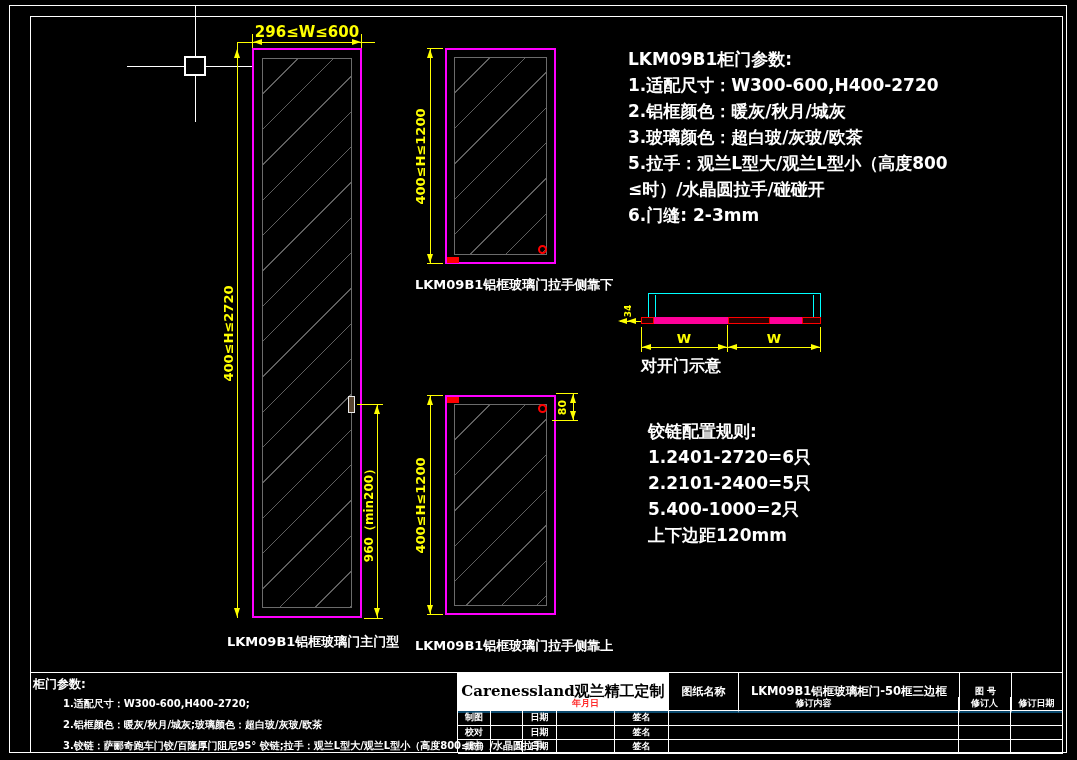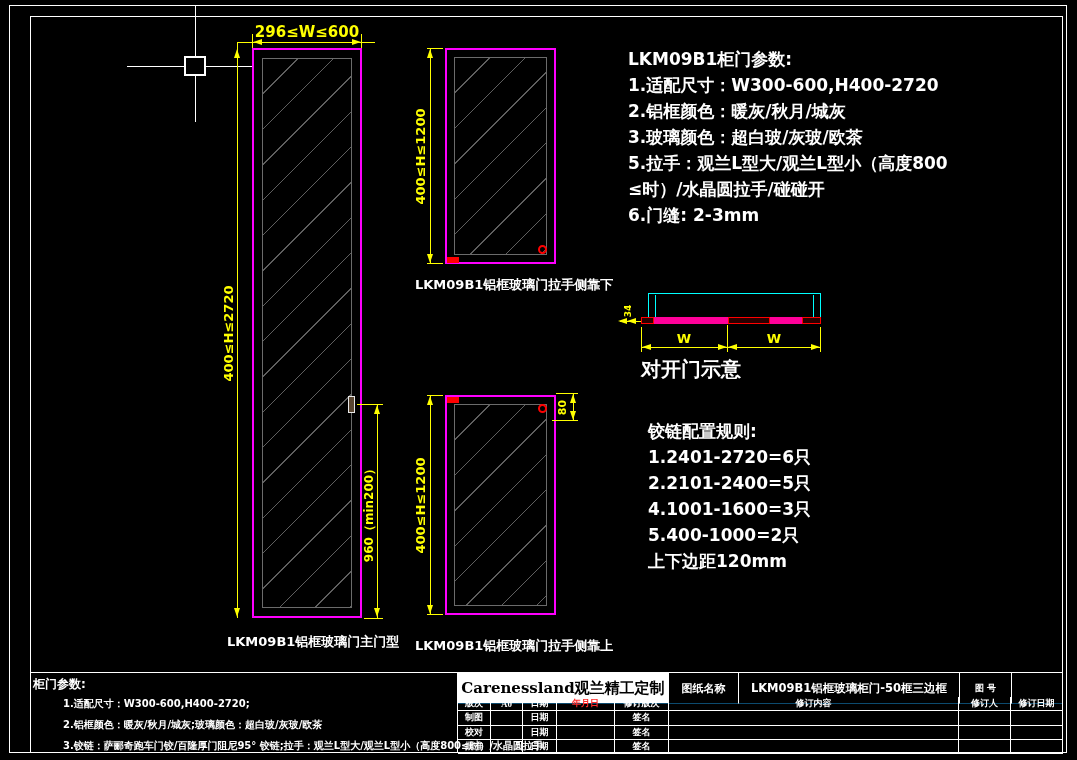--- a/index.html
+++ b/index.html
@@ -26,22 +26,22 @@
   .ar-d{border-width:9px 3px 0 3px;border-top-color:#ffff00;}
   .redmark{position:absolute;background:#ff0000;}
   .redcircle{position:absolute;width:9px;height:9px;border:2px solid #ff0000;border-radius:50%;box-sizing:border-box;}
   
   #titleblock{position:absolute;left:457px;top:672px;width:606px;height:81px;border-top:1px solid #fff;border-left:1px solid #fff;box-sizing:border-box;}
   #footerparams{position:absolute;left:30px;top:672px;width:427px;height:81px;border-top:1px solid #fff;box-sizing:border-box;
                 color:#fff;font-weight:bold;}
   #footerparams .fp-title{position:absolute;left:3px;top:3px;font-size:12px;}
   #footerparams .fp-line{position:absolute;left:3px;font-size:10px;white-space:nowrap;margin-left:30px;}
   .tb-row1{position:absolute;left:0;top:0;height:24px;width:100%;}
-  .tb-cell{position:absolute;top:0;height:31px;display:flex;align-items:center;justify-content:center;
-           border-right:1px solid #fff;border-bottom:1px solid #0c4a6e;box-sizing:border-box;color:#fff;}
+  .tb-cell{position:absolute;top:0;height:40px;display:flex;align-items:center;justify-content:center;
+           border-right:1px solid #fff;border-bottom:3px solid #0c4a6e;box-sizing:border-box;color:#fff;}
   #tb-grid{position:absolute;left:0;top:24px;width:605px;height:57px;display:grid;
            grid-template-columns:33px 32px 34px 58px 54px 290px 52px 52px;grid-template-rows:1fr 1fr 1fr 1fr;}
   #tb-grid .gc{border-right:1px solid #fff;border-bottom:1px solid #fff;display:flex;align-items:center;justify-content:center;
            color:#fff;font-size:9px;font-weight:bold;overflow:hidden;white-space:nowrap;font-family:Liberation Serif, serif;}
   .red-text{color:#ff2a2a !important;text-align:right;}
   .logo-cell{background:#fff;color:#000 !important;font-family:"DejaVu Serif",serif;font-weight:bold;font-size:15px;letter-spacing:0;}
 </style>
 </head>
 <body>
 
@@ -128,37 +128,36 @@
   <div class="yvl" style="left:641px;top:327px;height:25px;"></div>
   <div class="yvl" style="left:727px;top:325px;height:27px;"></div>
   <div class="yvl" style="left:820px;top:327px;height:25px;"></div>
   <div class="yhl" style="left:641px;top:347px;width:180px;"></div>
   <div class="ar ar-l" style="left:642px;top:344px;"></div>
   <div class="ar ar-r" style="left:718px;top:344px;"></div>
   <div class="ar ar-l" style="left:728px;top:344px;"></div>
   <div class="ar ar-r" style="left:811px;top:344px;"></div>
   <div class="dimtext" style="left:674px;top:331px;width:20px;font-size:13px;">W</div>
   <div class="dimtext" style="left:764px;top:331px;width:20px;font-size:13px;">W</div>
-  <div class="dwglabel" style="left:641px;top:356px;width:110px;font-size:20px;text-align:left;">对开门示意</div>
+  <div class="dwglabel" style="left:641px;top:356px;width:110px;font-size:16px;text-align:left;">对开门示意</div>
 
   <div class="spec" style="left:628px;top:46px;">
     <div>LKM09B1柜门参数:</div>
     <div>1.适配尺寸：W300-600,H400-2720</div>
     <div>2.铝框颜色：暖灰/秋月/城灰</div>
     <div>3.玻璃颜色：超白玻/灰玻/欧茶</div>
     <div>5.拉手：观兰L型大/观兰L型小（高度800</div>
     <div>≤时）/水晶圆拉手/碰碰开</div>
     <div>6.门缝: 2-3mm</div>
   </div>
 
   <div class="spec" style="left:648px;top:418px;">
     <div>铰链配置规则:</div>
     <div>1.2401-2720=6只</div>
     <div>2.2101-2400=5只</div>
-    <div>4.1001-1600=3只</div>
     <div>5.400-1000=2只</div>
     <div>上下边距120mm</div>
   </div>
 
   <div id="footerparams">
     <div class="fp-title">柜门参数:</div>
     <div class="fp-line" style="top:24px;">1.适配尺寸：W300-600,H400-2720;</div>
     <div class="fp-line" style="top:45px;">2.铝框颜色：暖灰/秋月/城灰;玻璃颜色：超白玻/灰玻/欧茶</div>
     <div class="fp-line" style="top:66px;">3.铰链：萨郦奇跑车门铰/百隆厚门阻尼95° 铰链;拉手：观兰L型大/观兰L型小（高度800≤时）/水晶圆拉手</div>
   </div>

